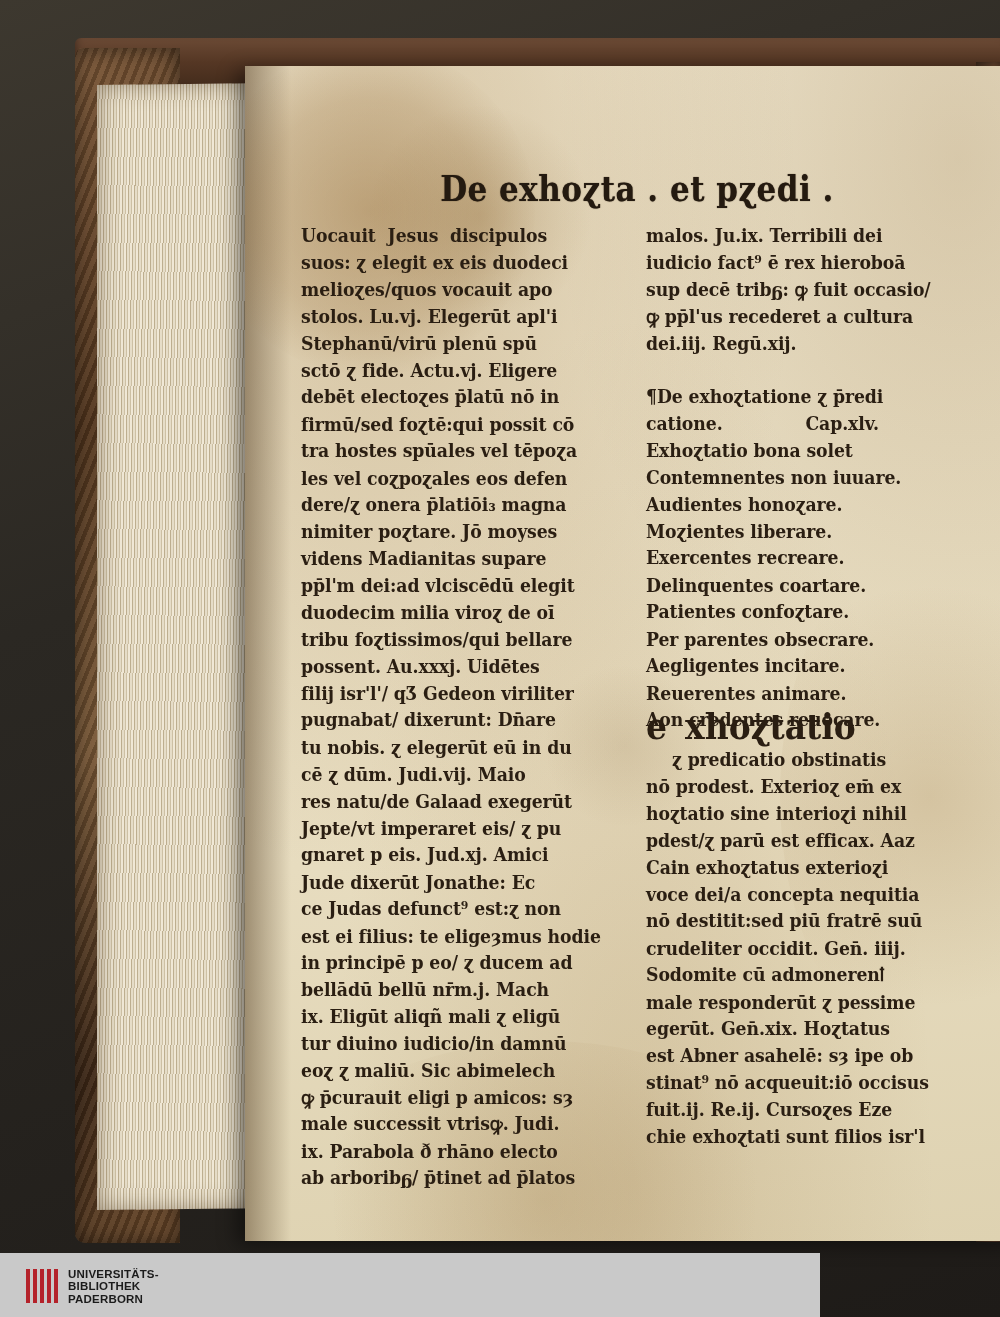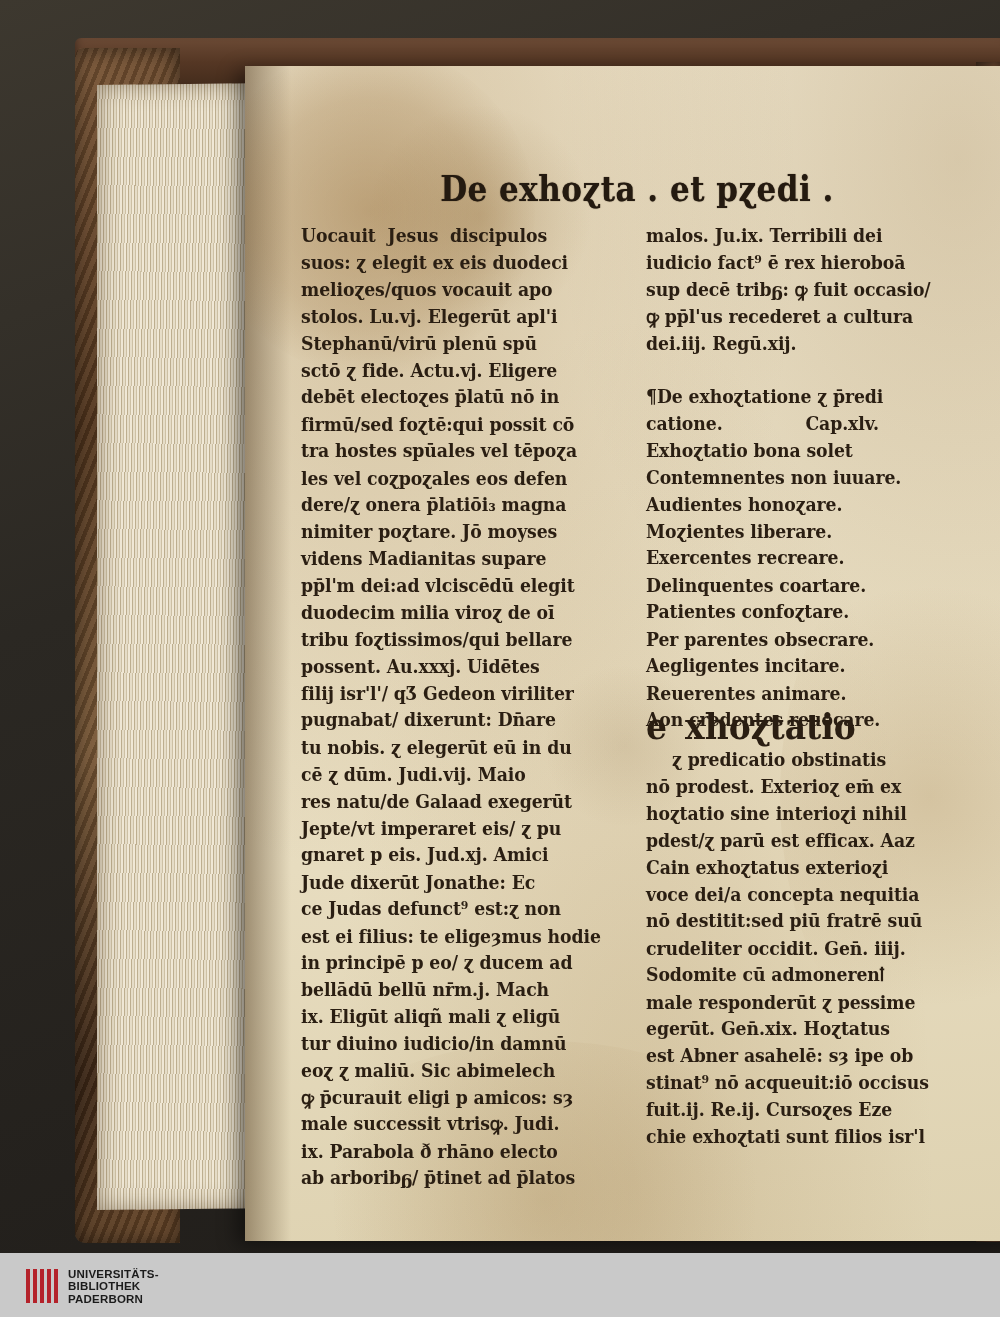--- a/index.html
+++ b/index.html
@@ -186,21 +186,21 @@
     line-height: 36px;
     color: #2a1e12;
     letter-spacing: 0px;
     transform: scaleY(1.08);
   }
 
   
   .footer-bar {
     position: absolute;
     left: 0; bottom: 0;
-    width: 1000px; height: 64px;
+    width: 820px; height: 64px;
     background: #c9c9c9;
   }
   .logo-wrap {
     position: absolute;
     left: 26px; bottom: 12px;
     display: flex;
     align-items: center;
     gap: 10px;
   }
   .logo-bars {

